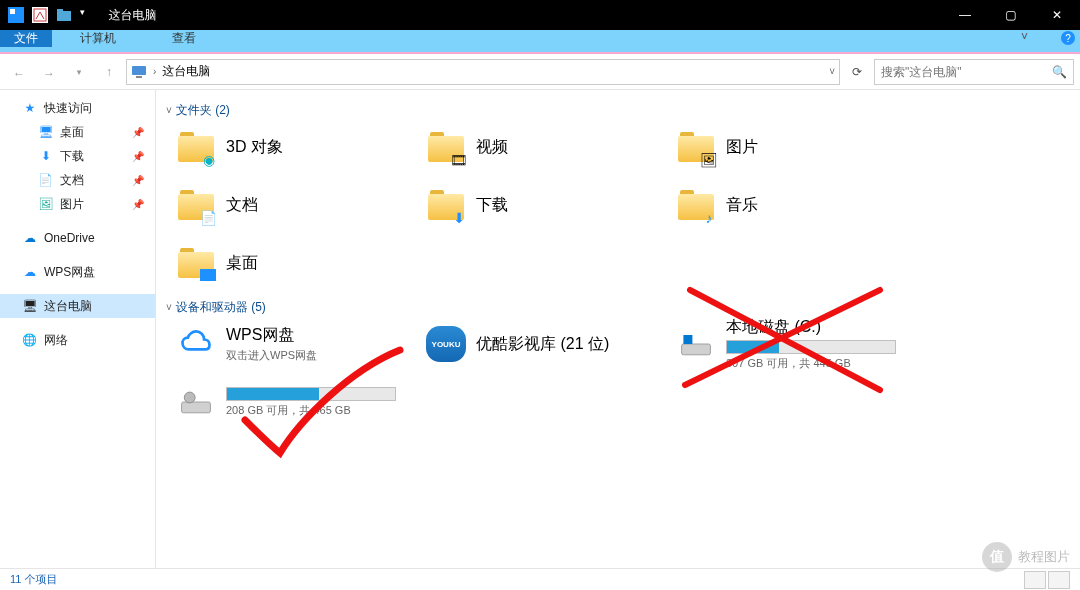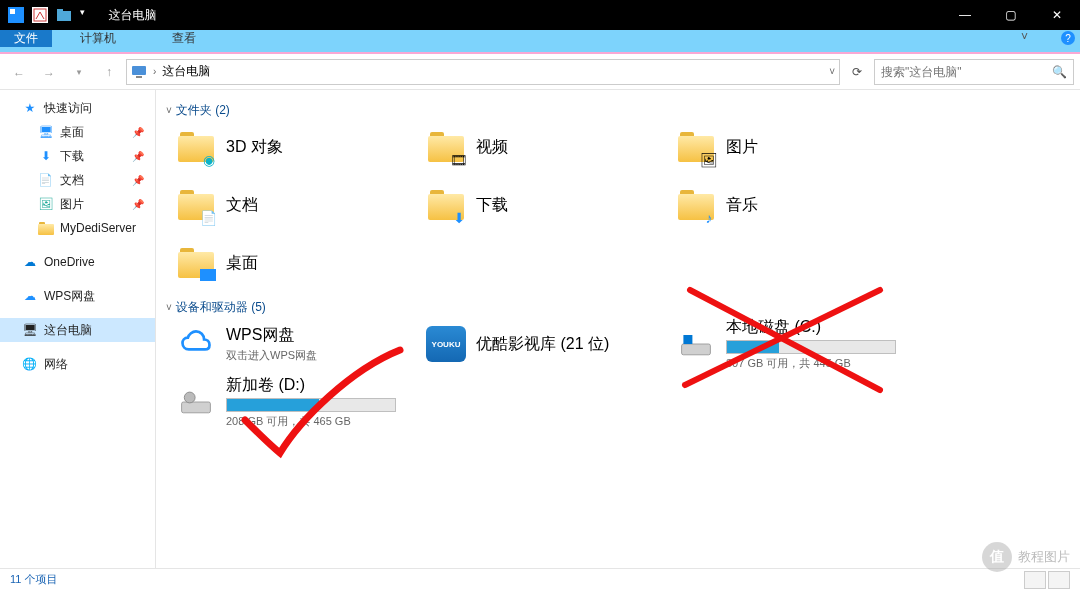--- a/index.html
+++ b/index.html
@@ -159,26 +159,20 @@
     <div class="side-item indent">
       <span class="side-icon" style="color:#4a7;">📄</span>
       <span>文档</span>
       <span class="pin">📌</span>
     </div>
     <div class="side-item indent">
       <span class="side-icon" style="color:#2a9;">🖼</span>
       <span>图片</span>
       <span class="pin">📌</span>
     </div>
-    <div class="side-item indent">
-      <span class="side-icon">
-          <span class="small-folder"></span>
-        </span>
-      <span>MyDediServer</span>
-    </div>
     <div class="side-group-gap"></div>
     <div class="side-item">
       <span class="side-icon" style="color:#0078d4;">☁</span>
       <span>OneDrive</span>
     </div>
     <div class="side-group-gap"></div>
     <div class="side-item">
       <span class="side-icon" style="color:#1e90ff;">☁</span>
       <span>WPS网盘</span>
     </div>
@@ -262,21 +256,21 @@
               <path d="M12 26c-4 0-7-3-7-7 0-3 2-6 6-6 1-4 5-7 9-7 5 0 9 4 9 9 3 0 6 2 6 6 0 3-2 5-5 5H12z" fill="none" stroke="#1e90ff" stroke-width="3"></path>
             </svg>
         </div>
         <div class="labels">
           <span class="label">WPS网盘</span>
           <span class="sub">双击进入WPS网盘</span>
         </div>
       </div>
       <div class="item">
         <div class="big-icon">
-          <div style="width:57px;height:36px;border-radius:6px;background:linear-gradient(#2a8ad4,#1468b3);color:#fff;display:flex;align-items:center;justify-content:center;font-size:8px;font-weight:bold;">YOUKU</div>
+          <div style="width:57px;height:36px;border-radius:14px;background:linear-gradient(#2a8ad4,#1468b3);color:#fff;display:flex;align-items:center;justify-content:center;font-size:8px;font-weight:bold;">YOUKU</div>
         </div>
         <span class="label">优酷影视库 (21 位)</span>
       </div>
       <div class="item drive">
         <div class="big-icon">
           <svg viewBox="0 0 40 40" width="36" height="36">
               <rect x="4" y="20" width="32" height="12" rx="2" fill="#d0d0d0" stroke="#999"></rect>
               <rect x="6" y="10" width="10" height="10" fill="#0078d4"></rect>
             </svg>
         </div>
@@ -289,21 +283,20 @@
         </div>
       </div>
       <div class="item drive">
         <div class="big-icon">
           <svg viewBox="0 0 40 40" width="36" height="36">
               <rect x="4" y="20" width="32" height="12" rx="2" fill="#d0d0d0" stroke="#999"></rect>
               <circle cx="13" cy="15" r="6" fill="#bbb" stroke="#888"></circle>
             </svg>
         </div>
         <div class="labels">
-          <span class="label">新加卷 (D:)</span>
           <div class="drivebar">
               <div class="fill" style="width:55%;"></div>
             </div>
           <span class="sub">208 GB 可用，共 465 GB</span>
         </div>
       </div>
     </div>
   </div>
 </div>
 

